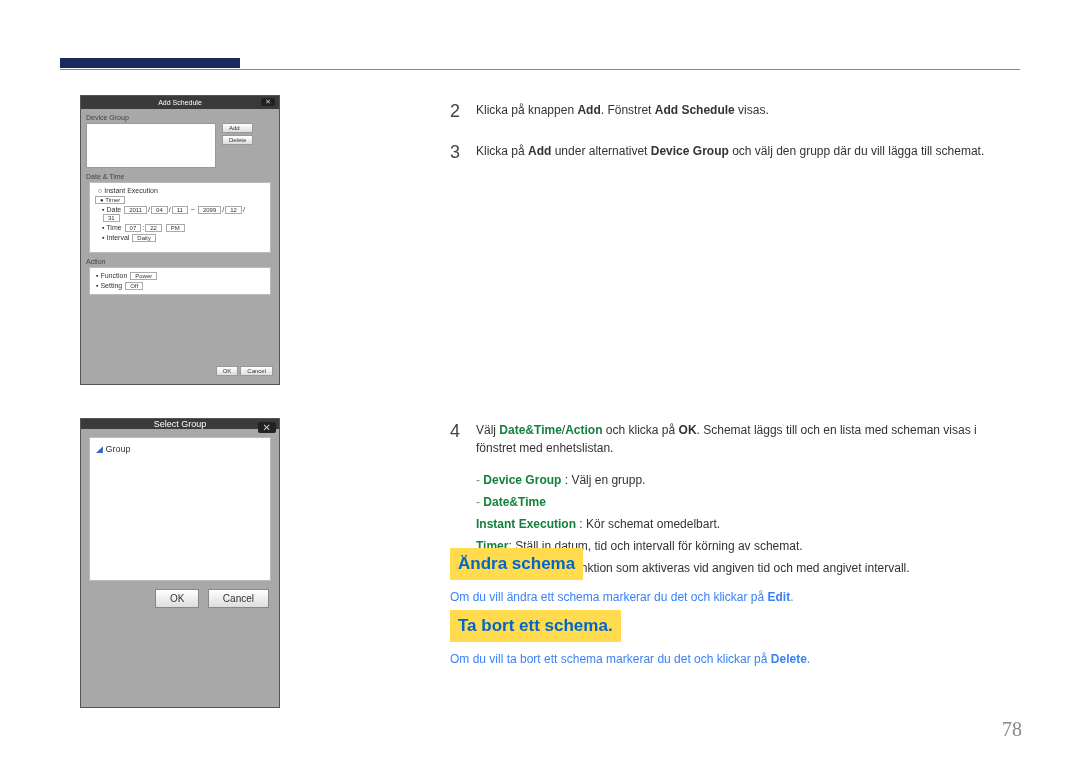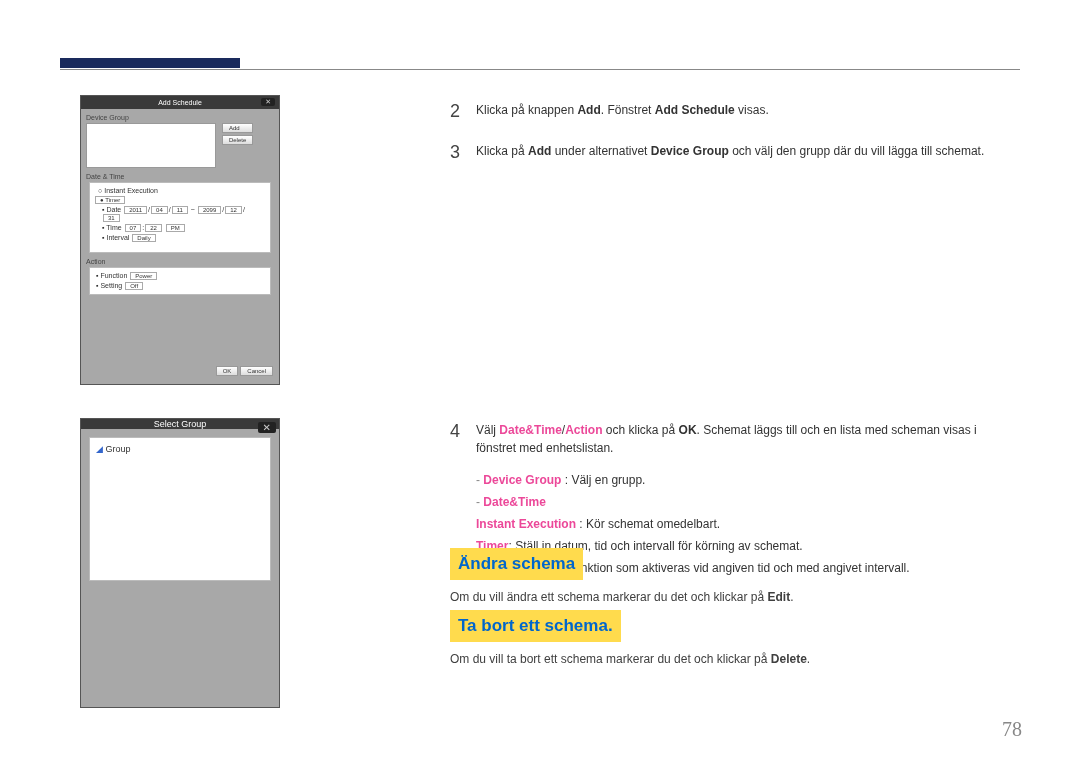--- a/index.html
+++ b/index.html
@@ -25,27 +25,27 @@
 .shot2-title .x { position: absolute; right: 3px; top: 3px; background: #222; color: #ccc; padding: 0 5px; border-radius: 2px; font-size: 10px; }
 .shot2-body { background: #fff; margin: 8px; height: 144px; border: 1px solid #bbb; padding: 6px; font-size: 9px; }
 .tri { color: #3366cc; }
 .shot2-btns { text-align: right; padding: 0 10px; }
 .shot2-btns .b { background: linear-gradient(#fff,#ddd); border: 1px solid #888; padding: 3px 14px; font-size: 10px; margin-left: 6px; display:inline-block; }
 .maintxt { position: absolute; left: 450px; right: 60px; font-size: 12px; color: #333; line-height: 1.5; }
 .step { display: flex; margin-bottom: 14px; }
 .step-num { font-size: 18px; color: #444; width: 26px; flex-shrink: 0; }
 .step-body { flex: 1; padding-top: 3px; }
 .bold { font-weight: bold; }
-.blue { color: #ec4899; font-weight: bold; }
+.blue { color: #15803d; font-weight: bold; }
 .sub { margin-left: 26px; margin-bottom: 4px; font-size: 12px; text-indent: -12px; padding-left: 12px; }
 .sub::before { content: "- "; color: #888; }
 .subsub { margin-left: 26px; margin-bottom: 4px; font-size: 12px; }
 .hsec { position: absolute; left: 450px; right: 60px; }
 .hhead { display: inline-block; background: #ffdb4d; color: #0066cc; font-weight: bold; font-size: 17px; padding: 6px 8px; margin-bottom: 10px; }
-.hbody { font-size: 12px; color: #404040; }
+.hbody { font-size: 12px; color: #3b82f6; }
 .pnum { position: absolute; bottom: 22px; right: 58px; font-size: 20px; color: #888; font-family: Georgia, serif; }
 </style>
 </head>
 <body>
 
 <div class="top-bar"></div>
 <div class="rule"></div>
 
 <div class="shot1">
   <div class="shot1-title">
@@ -93,20 +93,24 @@
 </div>
 
 <div class="shot2">
   <div class="shot2-title">
     <span>Select Group</span>
     <span class="x">✕</span>
   </div>
   <div class="shot2-body">
     <span class="tri">◢</span> <span>Group</span>
   </div>
+  <div class="shot2-btns">
+    <span class="b">OK</span>
+    <span class="b">Cancel</span>
+  </div>
 </div>
 
 <div class="maintxt" style="top:98px;">
   <div class="step">
     <div class="step-num">2</div>
     <div class="step-body">
       <span>Klicka på knappen </span><span class="bold">Add</span><span>. Fönstret </span><span class="bold">Add Schedule</span><span> visas.</span>
     </div>
   </div>
   <div class="step">

